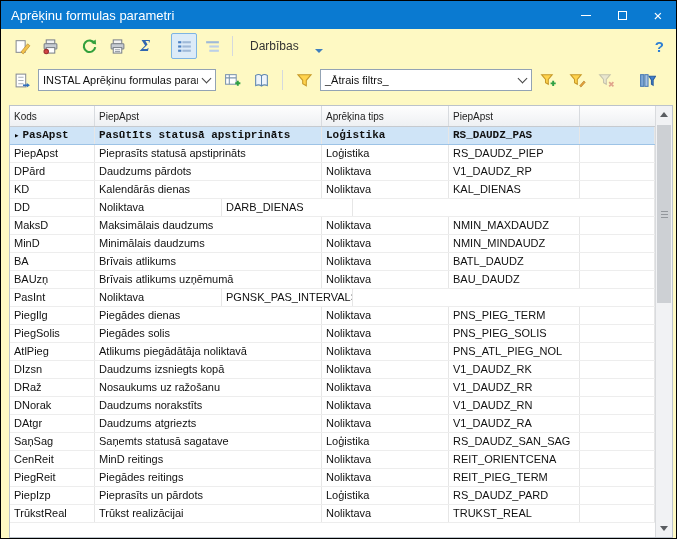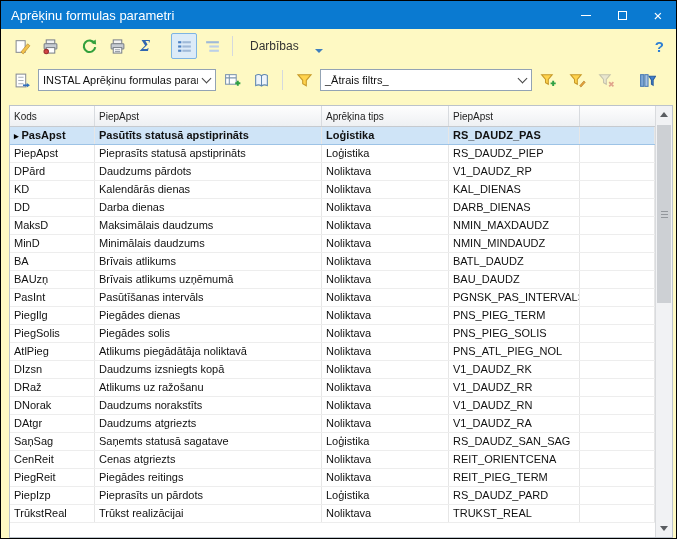--- a/index.html
+++ b/index.html
@@ -41,21 +41,21 @@
   .grid{position:absolute;left:0;top:0;right:17px;bottom:0;overflow:hidden;}
   .thead{display:flex;height:20px;background:linear-gradient(#fefefe,#eef0f3);border-bottom:1px solid #c6cacf;}
   .hcell{box-sizing:border-box;border-right:1px solid #d8dbdf;padding:0 4px;font-size:10px;color:#222;display:flex;align-items:center;white-space:nowrap;overflow:hidden;}
   .c0{width:85px;flex:0 0 auto;}
   .c1{width:227px;flex:0 0 auto;}
   .c2{width:127px;flex:0 0 auto;}
   .c3{width:131px;flex:0 0 auto;}
   .cfill{flex:1;border-right:none;}
   .trow{display:flex;height:18px;border-bottom:1px solid #ededed;font-size:11px;color:#111;box-sizing:border-box;}
   .tcell{box-sizing:border-box;border-right:1px solid #e6e6e6;padding:0 4px;line-height:17px;white-space:nowrap;overflow:hidden;}
-  .trow.sel{background:#cfe4f7;font-weight:bold;border-bottom:1px solid #9dc3e6;}
+  .trow.sel{background:#cfe4f7;font-weight:bold;border-bottom:1px solid #9dc3e6;font-family:Liberation Mono, monospace;}
   .rowmarker{margin-right:3px;font-size:9px;color:#000;}
 
   
   .vscroll{position:absolute;right:0;top:0;width:17px;height:100%;background:#f1f2f4;border-left:1px solid #d9dbde;box-sizing:border-box;display:flex;flex-direction:column;}
   .sbtn{height:17px;display:flex;align-items:center;justify-content:center;flex:0 0 auto;}
   .strack{flex:1;position:relative;}
   .sthumb{position:absolute;left:1px;right:1px;top:2px;height:178px;background:#cdd0d4;display:flex;align-items:center;justify-content:center;}
   .grip{width:7px;height:1px;background:#93979c;box-shadow:0 -3px 0 #93979c,0 3px 0 #93979c;}
   .arr{width:0;height:0;border-left:4px solid transparent;border-right:4px solid transparent;}
   .arr.up{border-bottom:5px solid #5a5d61;}
@@ -241,21 +241,20 @@
           </div>
           <div class="trow">
             <div class="tcell c0">KD</div>
             <div class="tcell c1">Kalendārās dienas</div>
             <div class="tcell c2">Noliktava</div>
             <div class="tcell c3">KAL_DIENAS</div>
             <div class="tcell cfill"></div>
           </div>
           <div class="trow">
             <div class="tcell c0">DD</div>
-            <div class="tcell c1">Darba dienas</div>
             <div class="tcell c2">Noliktava</div>
             <div class="tcell c3">DARB_DIENAS</div>
             <div class="tcell cfill"></div>
           </div>
           <div class="trow">
             <div class="tcell c0">MaksD</div>
             <div class="tcell c1">Maksimālais daudzums</div>
             <div class="tcell c2">Noliktava</div>
             <div class="tcell c3">NMIN_MAXDAUDZ</div>
             <div class="tcell cfill"></div>
@@ -276,21 +275,20 @@
           </div>
           <div class="trow">
             <div class="tcell c0">BAUzņ</div>
             <div class="tcell c1">Brīvais atlikums uzņēmumā</div>
             <div class="tcell c2">Noliktava</div>
             <div class="tcell c3">BAU_DAUDZ</div>
             <div class="tcell cfill"></div>
           </div>
           <div class="trow">
             <div class="tcell c0">PasInt</div>
-            <div class="tcell c1">Pasūtīšanas intervāls</div>
             <div class="tcell c2">Noliktava</div>
             <div class="tcell c3">PGNSK_PAS_INTERVALS</div>
             <div class="tcell cfill"></div>
           </div>
           <div class="trow">
             <div class="tcell c0">PiegIlg</div>
             <div class="tcell c1">Piegādes dienas</div>
             <div class="tcell c2">Noliktava</div>
             <div class="tcell c3">PNS_PIEG_TERM</div>
             <div class="tcell cfill"></div>
@@ -311,21 +309,21 @@
           </div>
           <div class="trow">
             <div class="tcell c0">DIzsn</div>
             <div class="tcell c1">Daudzums izsniegts kopā</div>
             <div class="tcell c2">Noliktava</div>
             <div class="tcell c3">V1_DAUDZ_RK</div>
             <div class="tcell cfill"></div>
           </div>
           <div class="trow">
             <div class="tcell c0">DRaž</div>
-            <div class="tcell c1">Atlikums uz ražošanu</div>
+            <div class="tcell c1">Nosaukums uz ražošanu</div>
             <div class="tcell c2">Noliktava</div>
             <div class="tcell c3">V1_DAUDZ_RR</div>
             <div class="tcell cfill"></div>
           </div>
           <div class="trow">
             <div class="tcell c0">DNorak</div>
             <div class="tcell c1">Daudzums norakstīts</div>
             <div class="tcell c2">Noliktava</div>
             <div class="tcell c3">V1_DAUDZ_RN</div>
             <div class="tcell cfill"></div>
@@ -339,21 +337,21 @@
           </div>
           <div class="trow">
             <div class="tcell c0">SaņSag</div>
             <div class="tcell c1">Saņemts statusā sagatave</div>
             <div class="tcell c2">Loģistika</div>
             <div class="tcell c3">RS_DAUDZ_SAN_SAG</div>
             <div class="tcell cfill"></div>
           </div>
           <div class="trow">
             <div class="tcell c0">CenReit</div>
-            <div class="tcell c1">Cenas atgriezts</div>
+            <div class="tcell c1">MinD reitings</div>
             <div class="tcell c2">Noliktava</div>
             <div class="tcell c3">REIT_ORIENTCENA</div>
             <div class="tcell cfill"></div>
           </div>
           <div class="trow">
             <div class="tcell c0">PiegReit</div>
             <div class="tcell c1">Piegādes reitings</div>
             <div class="tcell c2">Noliktava</div>
             <div class="tcell c3">REIT_PIEG_TERM</div>
             <div class="tcell cfill"></div>

